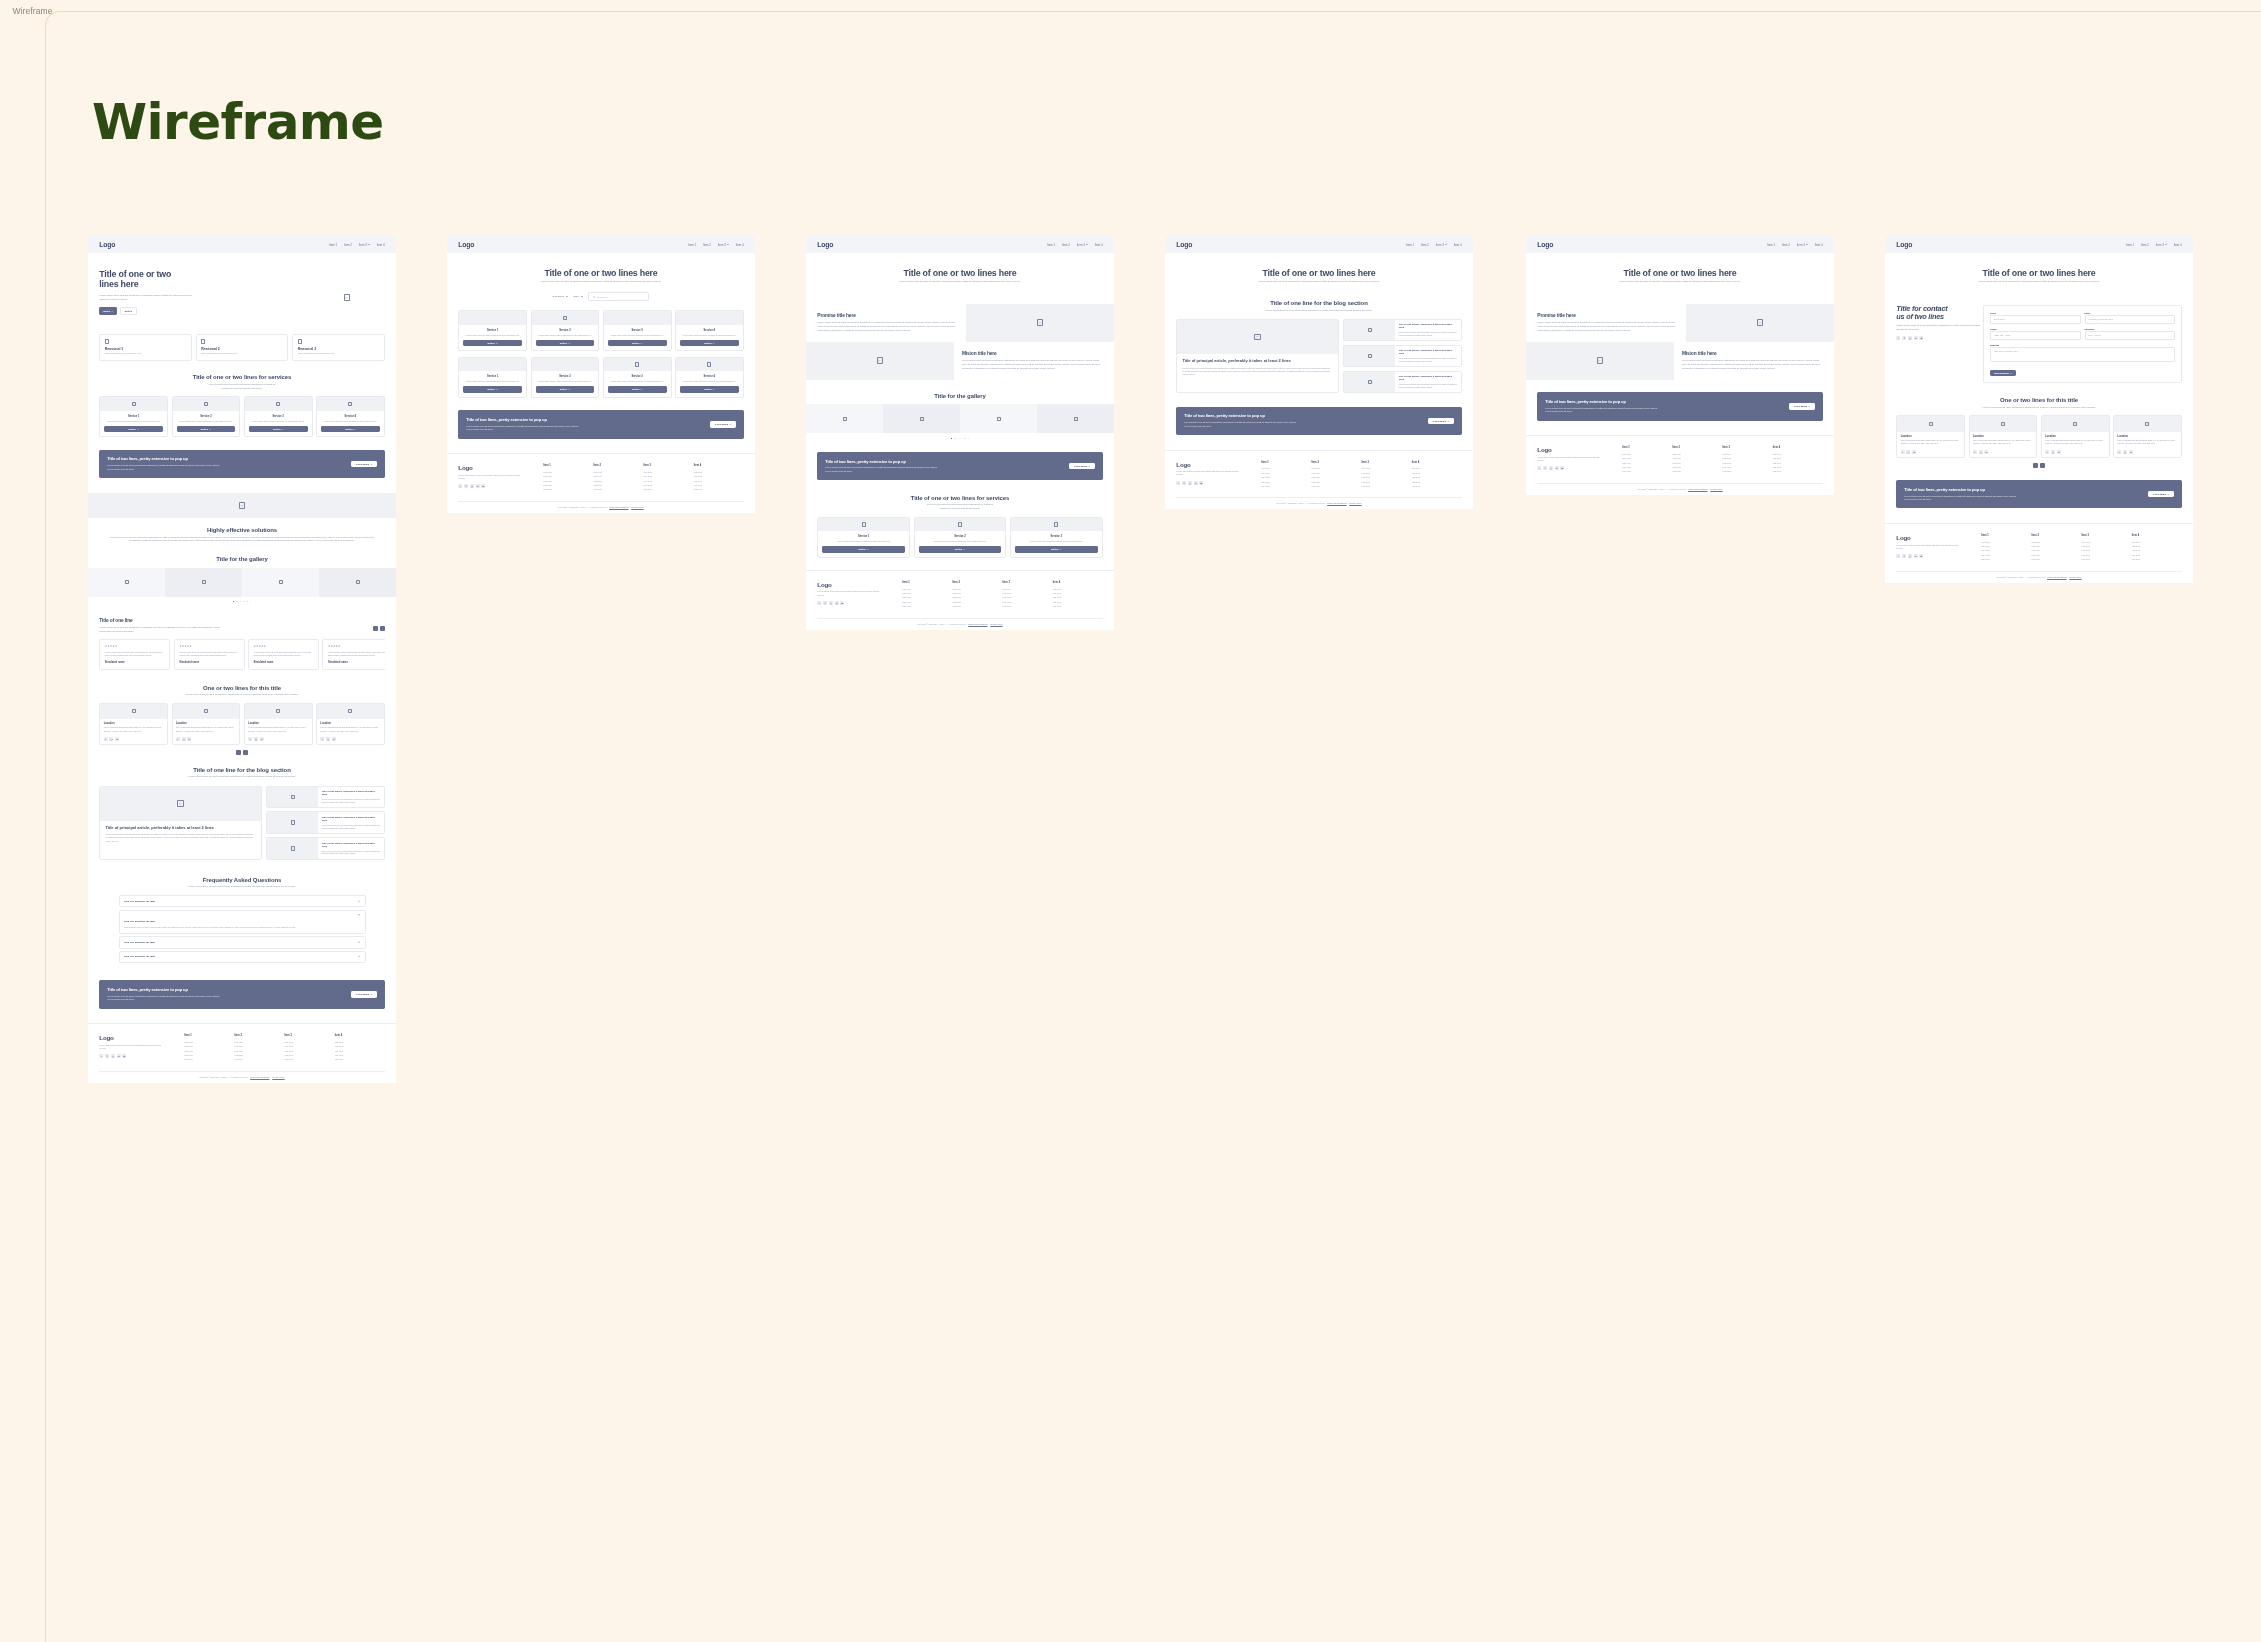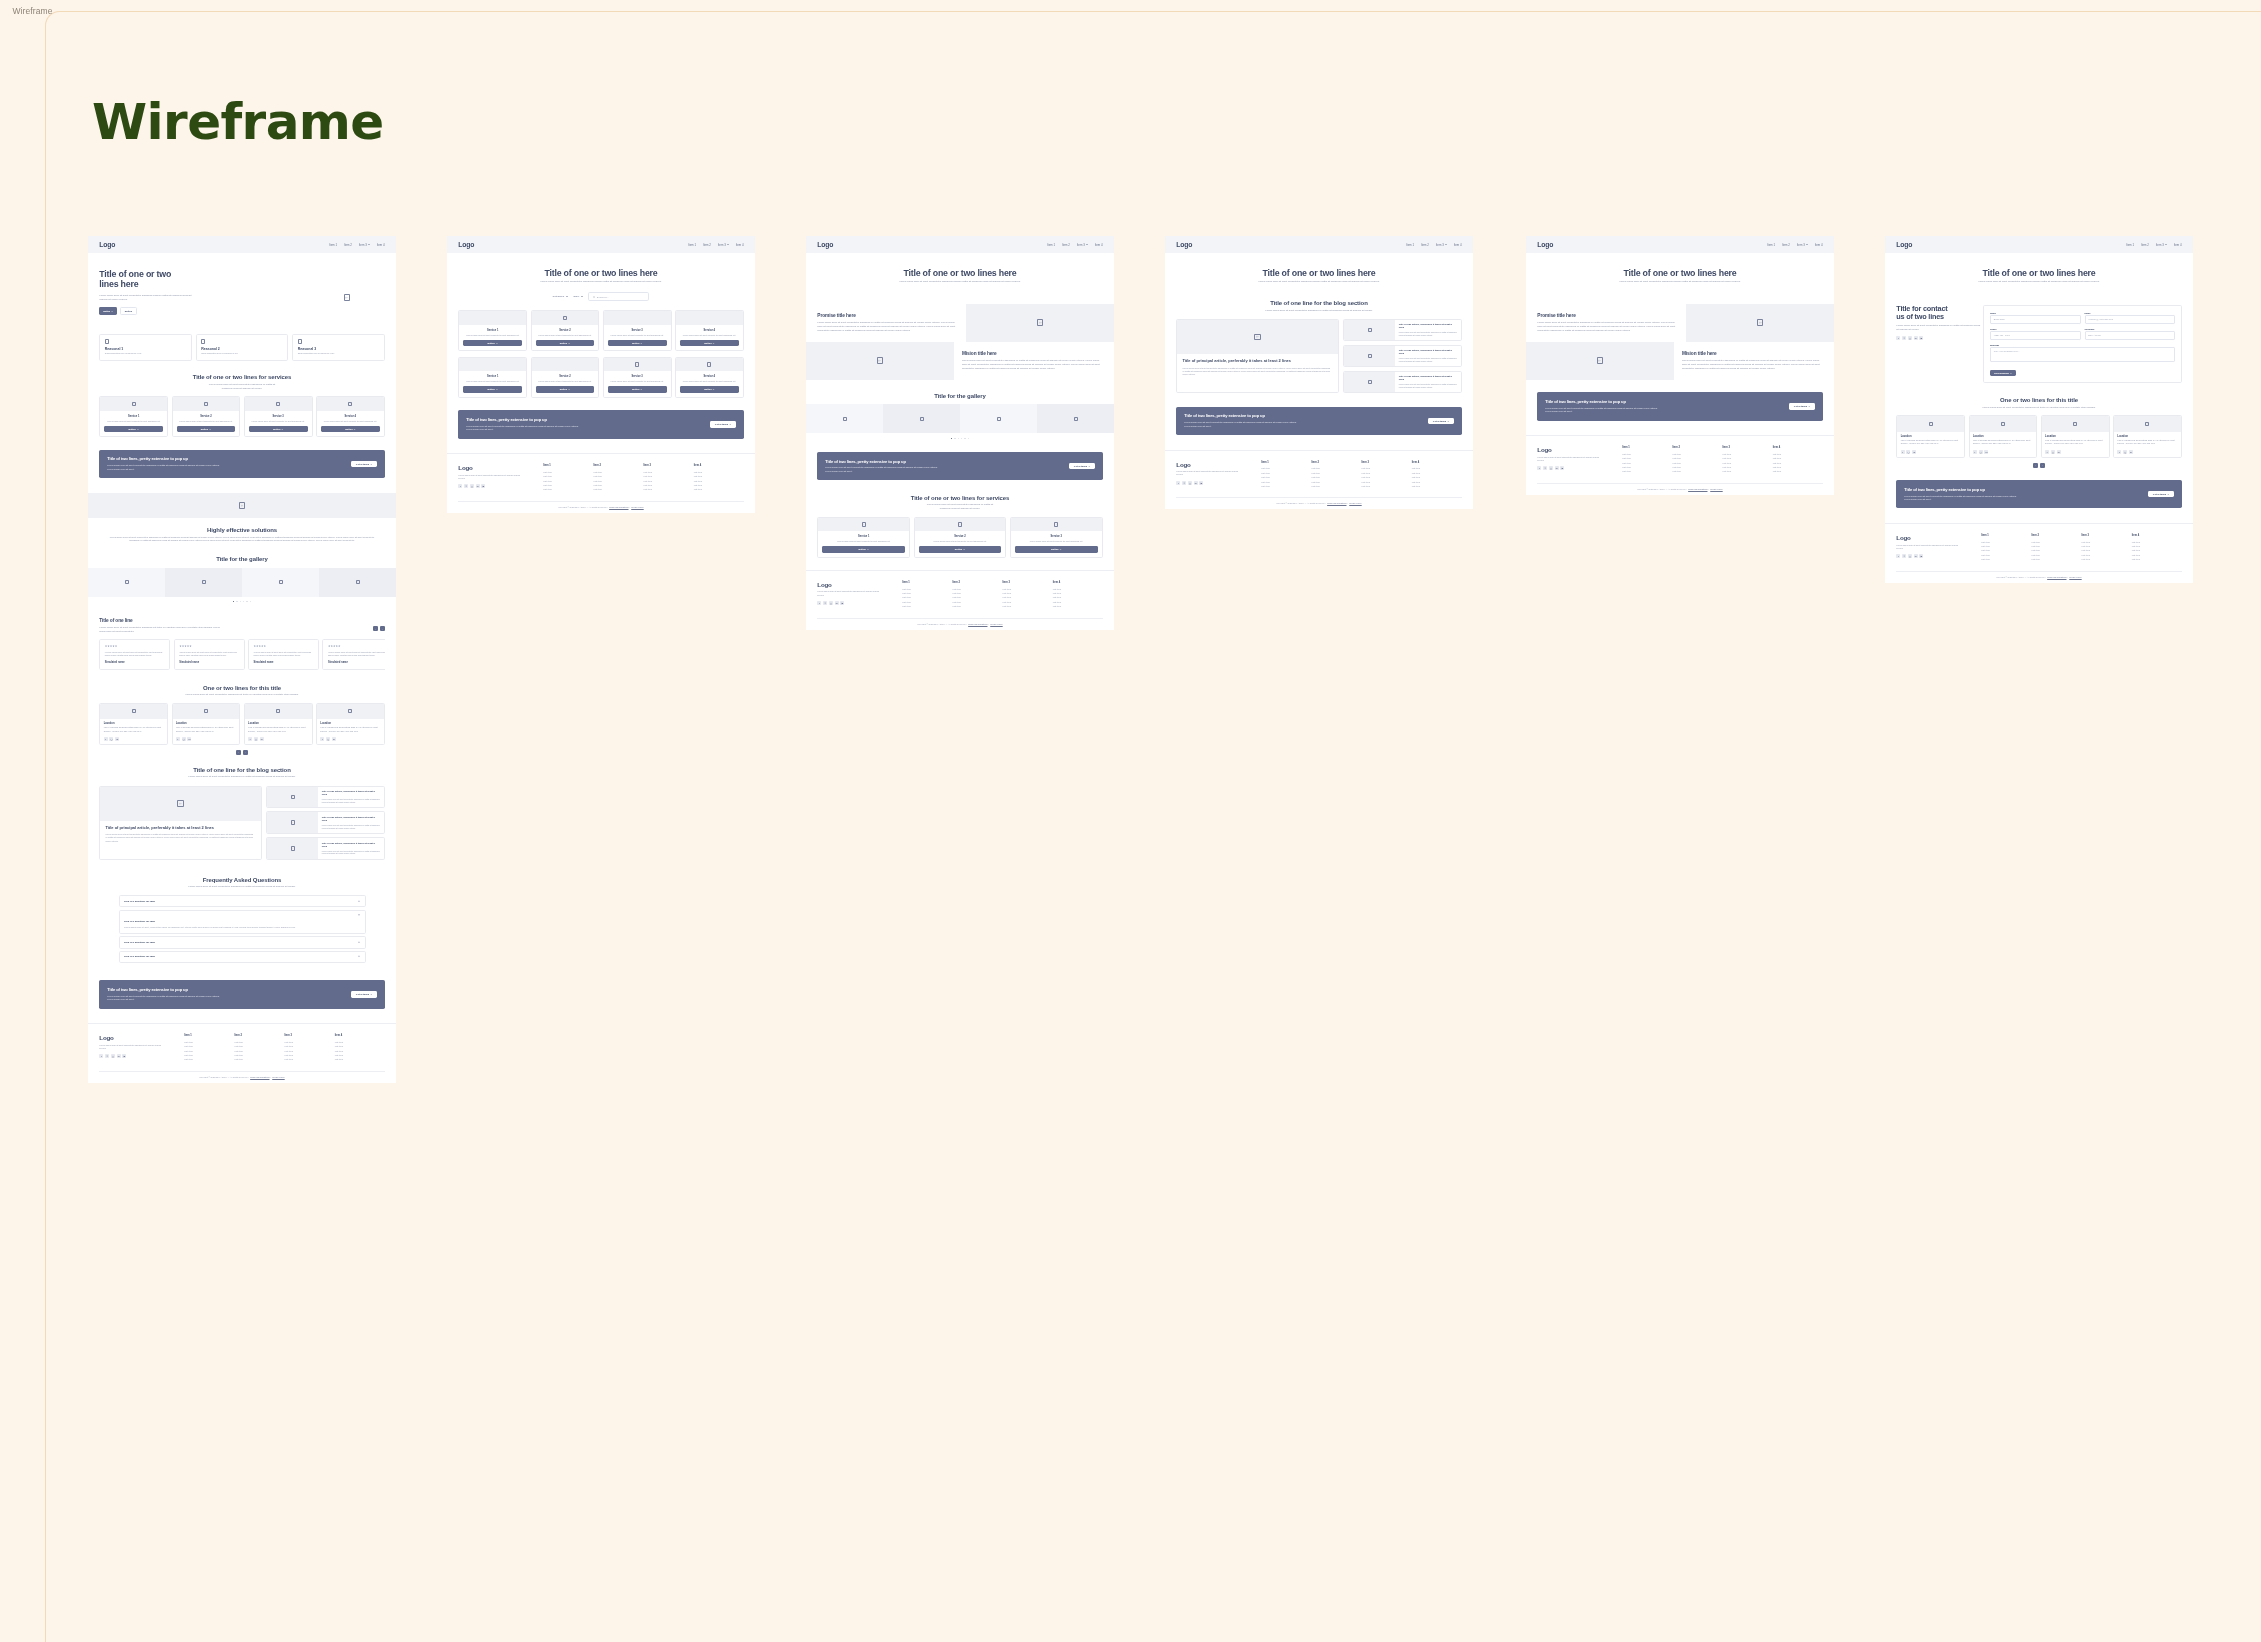--- a/index.html
+++ b/index.html
@@ -1259,21 +1259,21 @@
     <span class="nav-link">Item 1</span>
           <span class="nav-link">Item 2</span>
           <span class="nav-link">Item 3<i class="caret"></i></span>
           <span class="nav-link">Item 4</span>
   </div>
 </div>
 <div class="sec" style="padding-top:14.7px;padding-bottom:8px;">
   <div class="h1c">Title of one or two lines here</div>
   <div class="pc" style="margin-top:2.8px;">Lorem ipsum dolor sit amet consectetur adipiscing elidolor mattis sit phasellus mollis sit aliquam sit nullam neques.</div>
 </div>
-<div class="sec" style="padding-top:12.4px;padding-bottom:14.7px;display:flex;gap:2px;">
+<div class="sec" style="padding-top:12.4px;padding-bottom:14.7px;display:flex;gap:2px;font-style:italic;">
   <div style="width:85px;">
     <div class="h1" style="font-size:7.3px;">Title for contact<br>us of two lines</div>
     <div class="p" style="margin-top:2.8px;">Lorem ipsum dolor sit amet consectetur adipiscing eli mattis sit phasellus mollis sit aliquam sit nullam.</div>
     <div class="socials">
             <span class="soc" style="font-size:2px;font-weight:700;color:#5d667f;">f</span>
             <span class="soc" style="font-size:2px;font-weight:700;color:#5d667f;">𝗍</span>
             <span class="soc" style="font-size:2px;font-weight:700;color:#5d667f;">▢</span>
             <span class="soc" style="font-size:2px;font-weight:700;color:#5d667f;">in</span>
             <span class="soc" style="font-size:2px;font-weight:700;color:#5d667f;">▶</span>
           </div>

